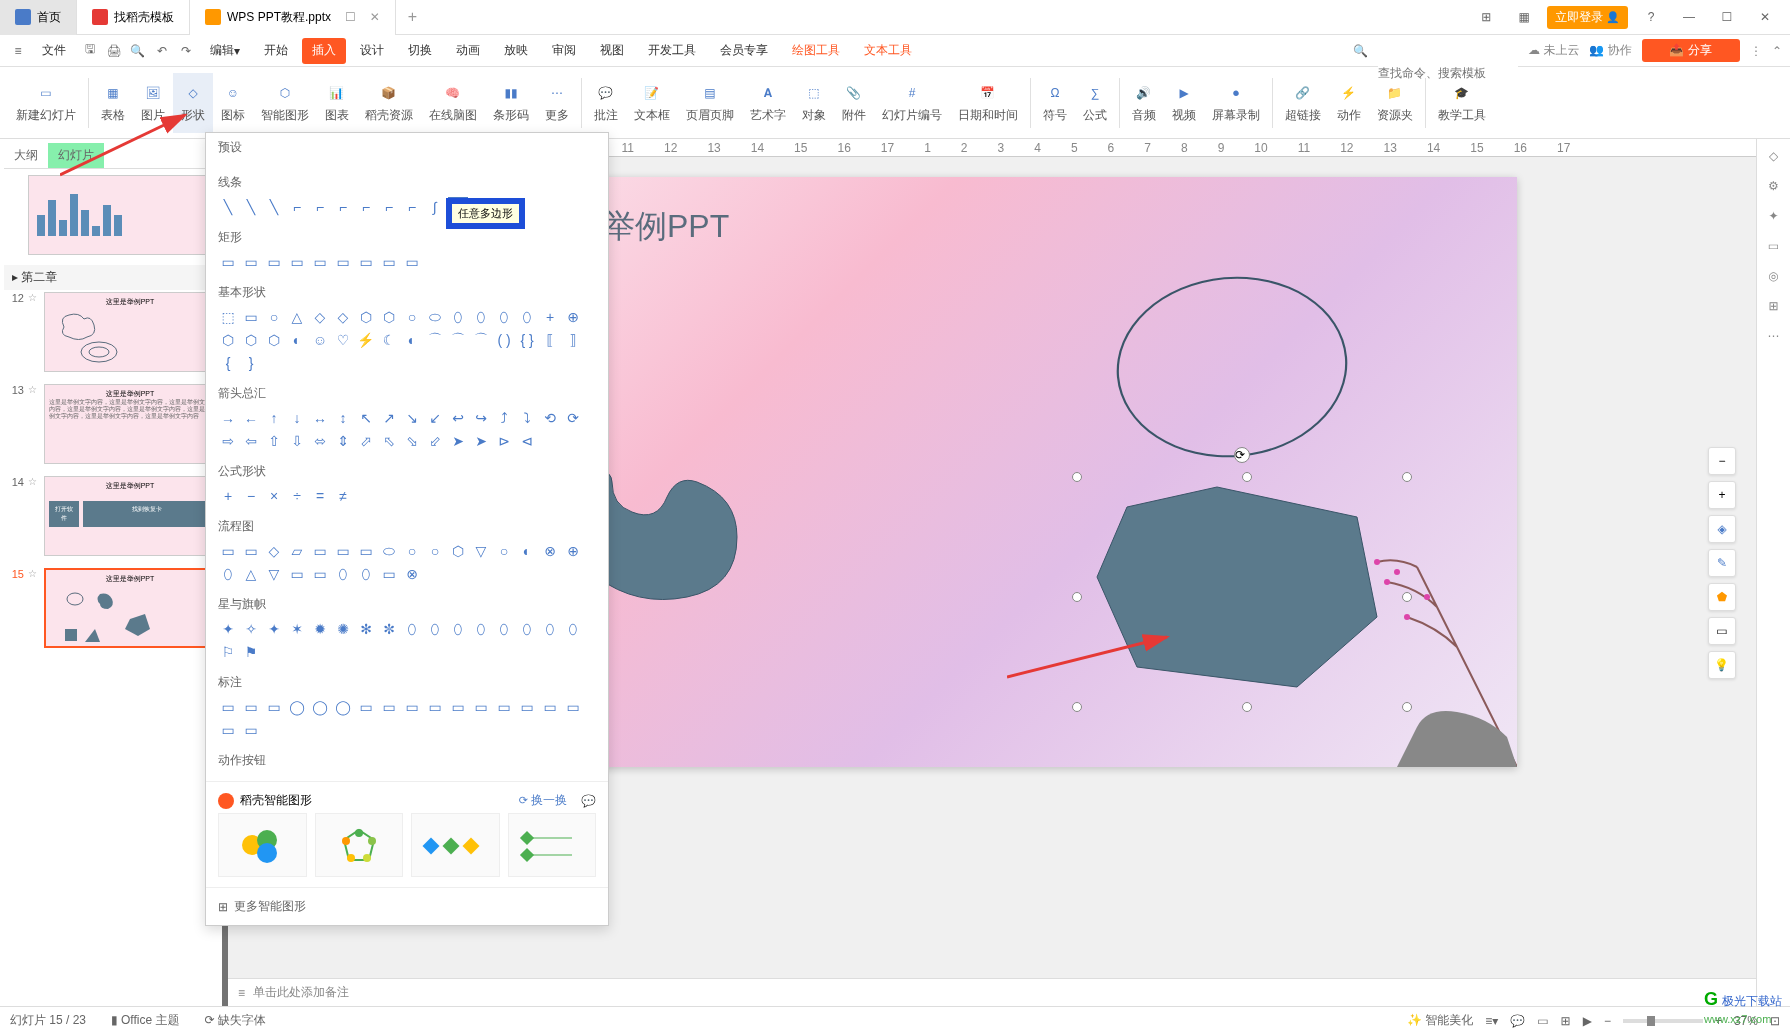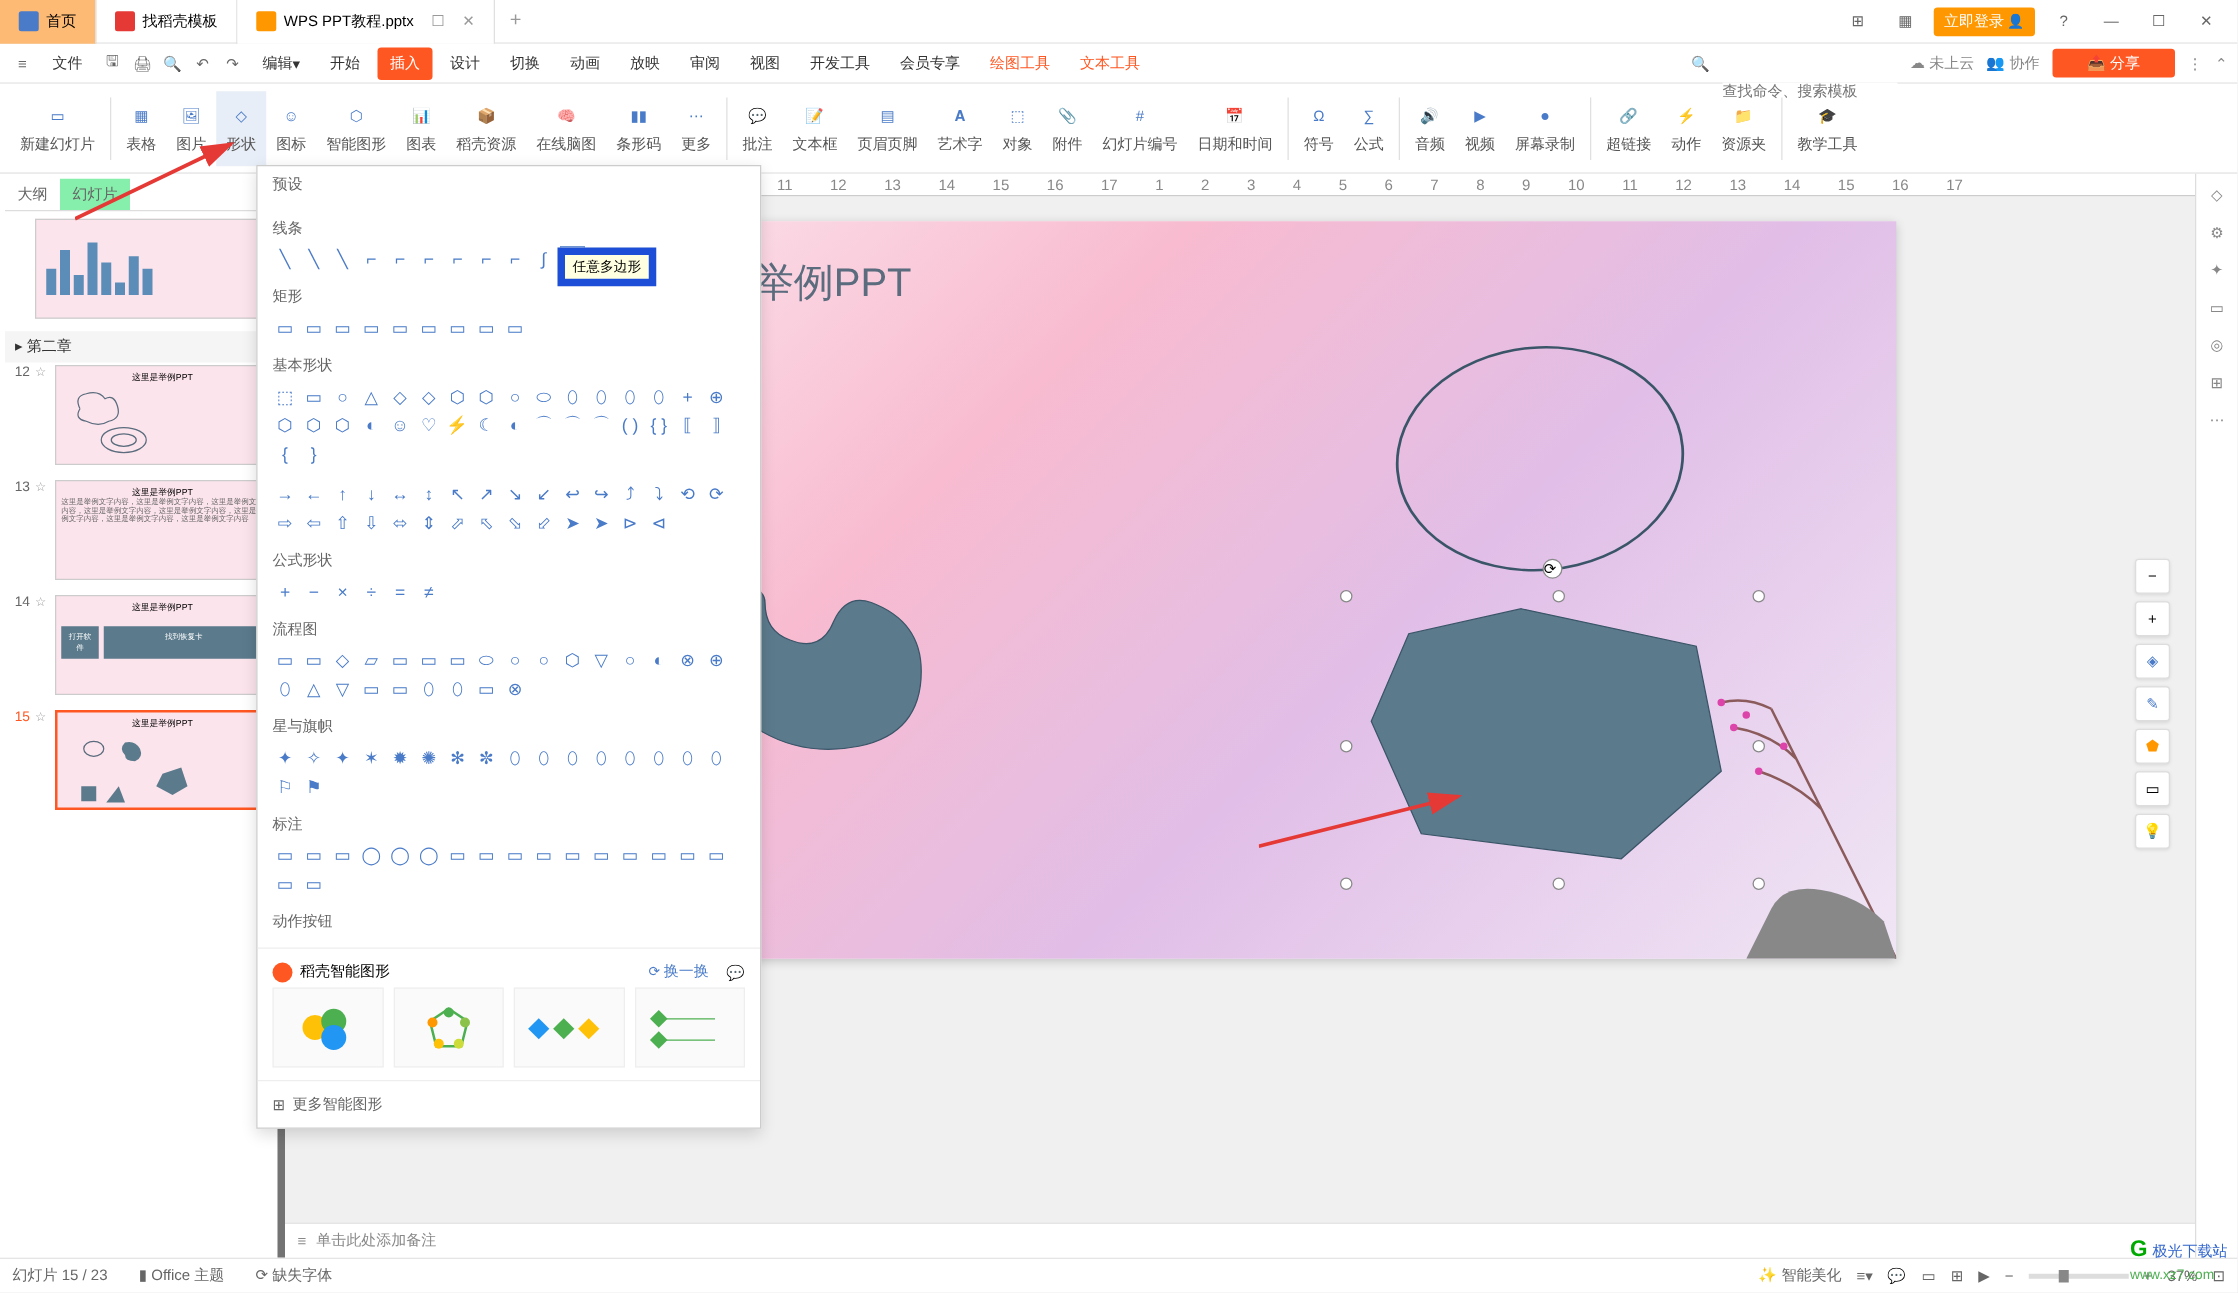--- a/index.html
+++ b/index.html
@@ -1,19 +1,19 @@
 <!DOCTYPE html>
 <html><head>
 <meta charset="utf-8">
 <style>
 *{margin:0;padding:0;box-sizing:border-box;font-family:"Microsoft YaHei",sans-serif;font-size:12px}
 body{background:#f5f5f5;width:1790px;height:1034px;overflow:hidden;position:relative}
 .titlebar{height:35px;background:#fff;display:flex;align-items:center;border-bottom:1px solid #e0e0e0}
 .tab{padding:0 15px;height:35px;display:flex;align-items:center;gap:6px;border-right:1px solid #e0e0e0;cursor:pointer}
-.tab.home{background:#fdba74}
+.tab.home{background:#e5e5e5}
 .tab-ico{width:16px;height:16px;display:inline-block}
 .tab-close{color:#999;margin-left:8px}
 .tab-add{padding:0 12px;color:#999;font-size:16px}
 .win-ctrls{margin-left:auto;display:flex;align-items:center;gap:8px;padding-right:10px}
 .login-btn{background:#ff9800;color:#fff;padding:3px 8px;border-radius:3px;font-size:11px}
 .win-btn{width:30px;text-align:center;color:#666}
 .menubar{height:32px;background:#fff;display:flex;align-items:center;padding:0 8px;gap:4px;border-bottom:1px solid #e0e0e0}
 .menu-ico{width:20px;height:20px;display:flex;align-items:center;justify-content:center;color:#666}
 .menu-tab{padding:0 10px;height:26px;display:flex;align-items:center;color:#333}
 .menu-tab.active{background:#ff5722;color:#fff;border-radius:3px}
@@ -516,20 +516,21 @@
         <div class="sd-shape">⌒</div>
         <div class="sd-shape">( )</div>
         <div class="sd-shape">{ }</div>
         <div class="sd-shape">⟦</div>
         <div class="sd-shape">⟧</div>
         <div class="sd-shape">{</div>
         <div class="sd-shape">}</div>
       </div>
     </div>
   <div class="sd-section">
+      <div class="sd-title">箭头总汇</div>
       <div class="sd-grid" id="arrows-grid">
         <div class="sd-shape">→</div>
         <div class="sd-shape">←</div>
         <div class="sd-shape">↑</div>
         <div class="sd-shape">↓</div>
         <div class="sd-shape">↔</div>
         <div class="sd-shape">↕</div>
         <div class="sd-shape">↖</div>
         <div class="sd-shape">↗</div>
         <div class="sd-shape">↘</div>

